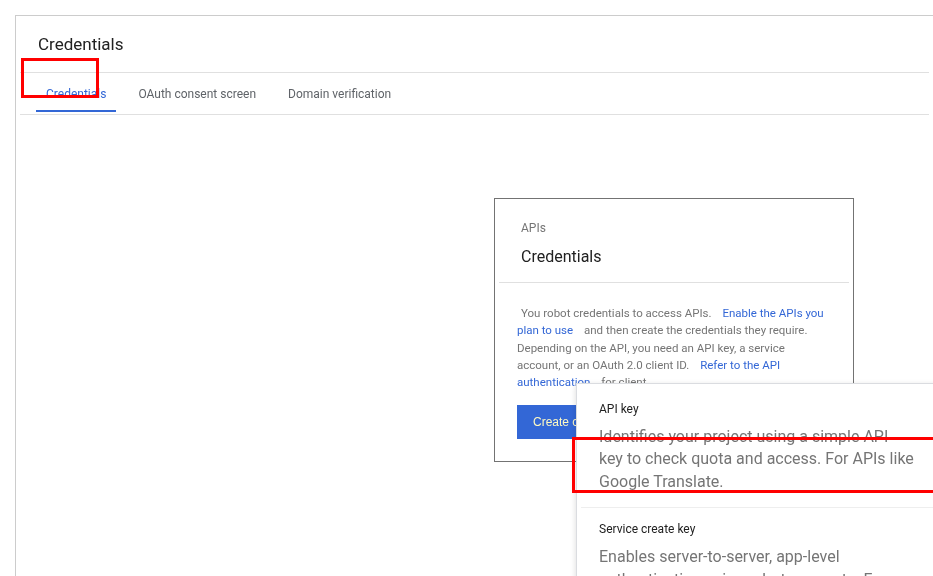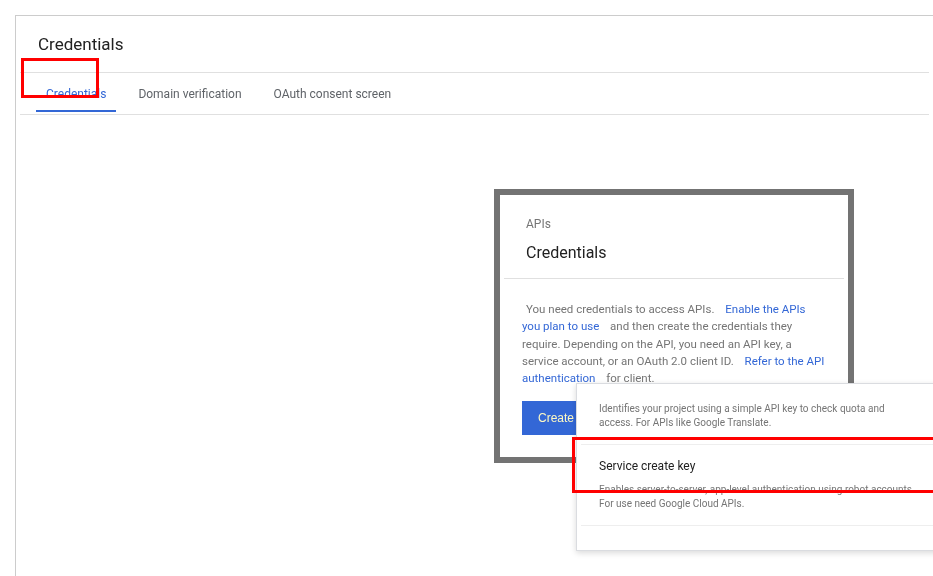--- a/index.html
+++ b/index.html
@@ -63,24 +63,24 @@
       width: 78px;
       height: 40px;
       pointer-events: none;
     }
     .content-area {
       position: relative;
       height: calc(100% - 85px);
     }
     .card {
       position: absolute;
-      top: 74px;
+      top: 83px;
       right: 75px;
       width: 360px;
-      border: 6px solid #737373;
+      border: 1px solid #737373;
       background: #fff;
     }
     .card-header {
       padding: 14px 18px 12px 18px;
     }
     .card-eyebrow {
       font-size: 12px;
       color: #757575;
       margin-bottom: 4px;
     }
@@ -134,21 +134,21 @@
     }
     .dd-item:last-child {
       border-bottom: none;
     }
     .dd-title {
       font-size: 12px;
       color: #212121;
       margin-bottom: 2px;
     }
     .dd-desc {
-      font-size: 10px;
+      font-size: 16px;
       color: #757575;
       line-height: 1.4;
     }
     .highlight-dd {
       position: absolute;
       border: 3px solid #ff0000;
       top: 322px;
       right: -14px;
       width: 371px;
       height: 56px;
@@ -163,49 +163,50 @@
 
   <div class="page-header">
     <div class="page-title">Credentials</div>
   </div>
 
   <div class="tabs">
     <div class="tab active">
       <span>Credentials</span>
     </div>
     <div class="tab">
+      <span>OAuth consent screen</span>
+    </div>
+    <div class="tab">
       <span>Domain verification</span>
-    </div>
-    <div class="tab">
-      <span>OAuth consent screen</span>
     </div>
   </div>
 
   <div class="highlight-tabs"></div>
 
   <div class="content-area">
 
     <div class="card">
       <div class="card-header">
         <div class="card-eyebrow">APIs</div>
         <div class="card-title">Credentials</div>
       </div>
       <div class="card-divider"></div>
       <div class="card-body">
-        <span>You need credentials to access APIs. </span><a>Enable the APIs you plan to use</a><span> and then create the credentials they require. Depending on the API, you need an API key, a service account, or an OAuth 2.0 client ID. </span><a>Refer to the API authentication</a><span> for client.</span>
+        <span>You robot credentials to access APIs. </span><a>Enable the APIs you plan to use</a><span> and then create the credentials they require. Depending on the API, you need an API key, a service account, or an OAuth 2.0 client ID. </span><a>Refer to the API authentication</a><span> for client.</span>
         <br>
         <button class="btn">
           <span>Create credentials</span>
           <span class="caret">▼</span>
         </button>
       </div>
     </div>
 
     <div class="dropdown">
       <div class="dd-item">
+        <div class="dd-title">API key</div>
         <div class="dd-desc">Identifies your project using a simple API key to check quota and access. For APIs like Google Translate.</div>
       </div>
       <div class="dd-item">
         <div class="dd-title">Service create key</div>
         <div class="dd-desc">Enables server-to-server, app-level authentication using robot accounts. For use need Google Cloud APIs.</div>
       </div>
       <div class="dd-item">
         
         
       </div>

